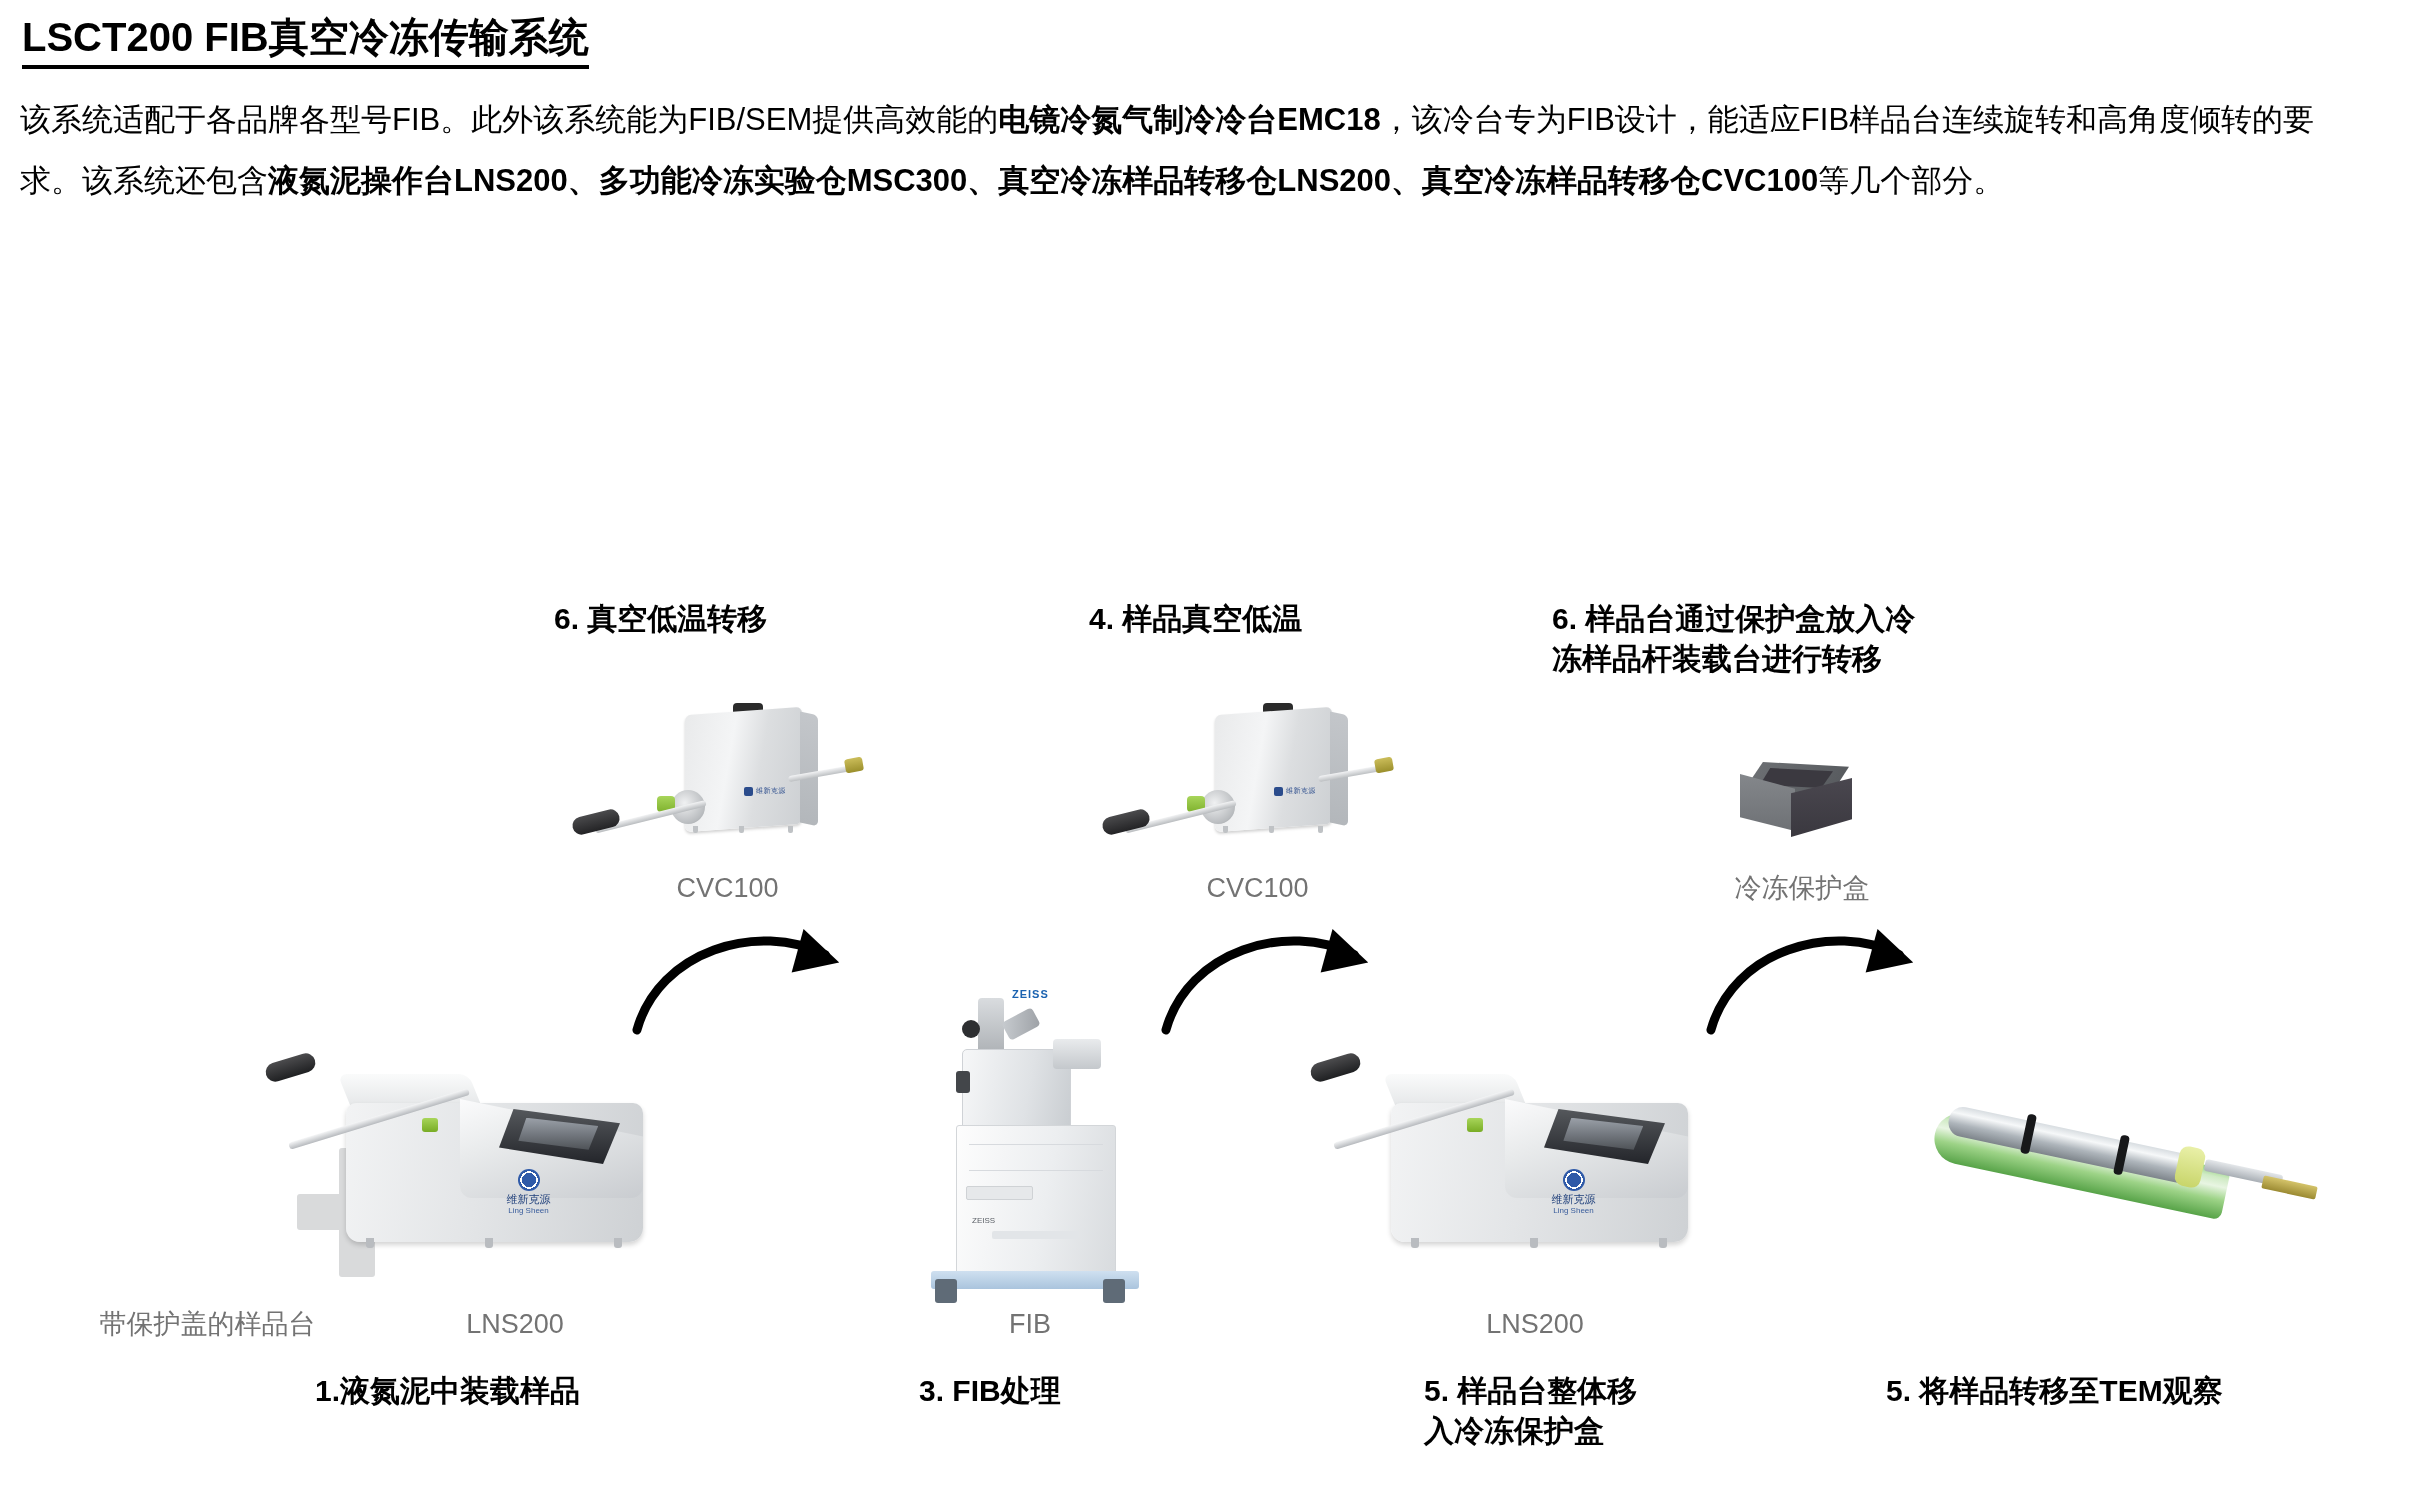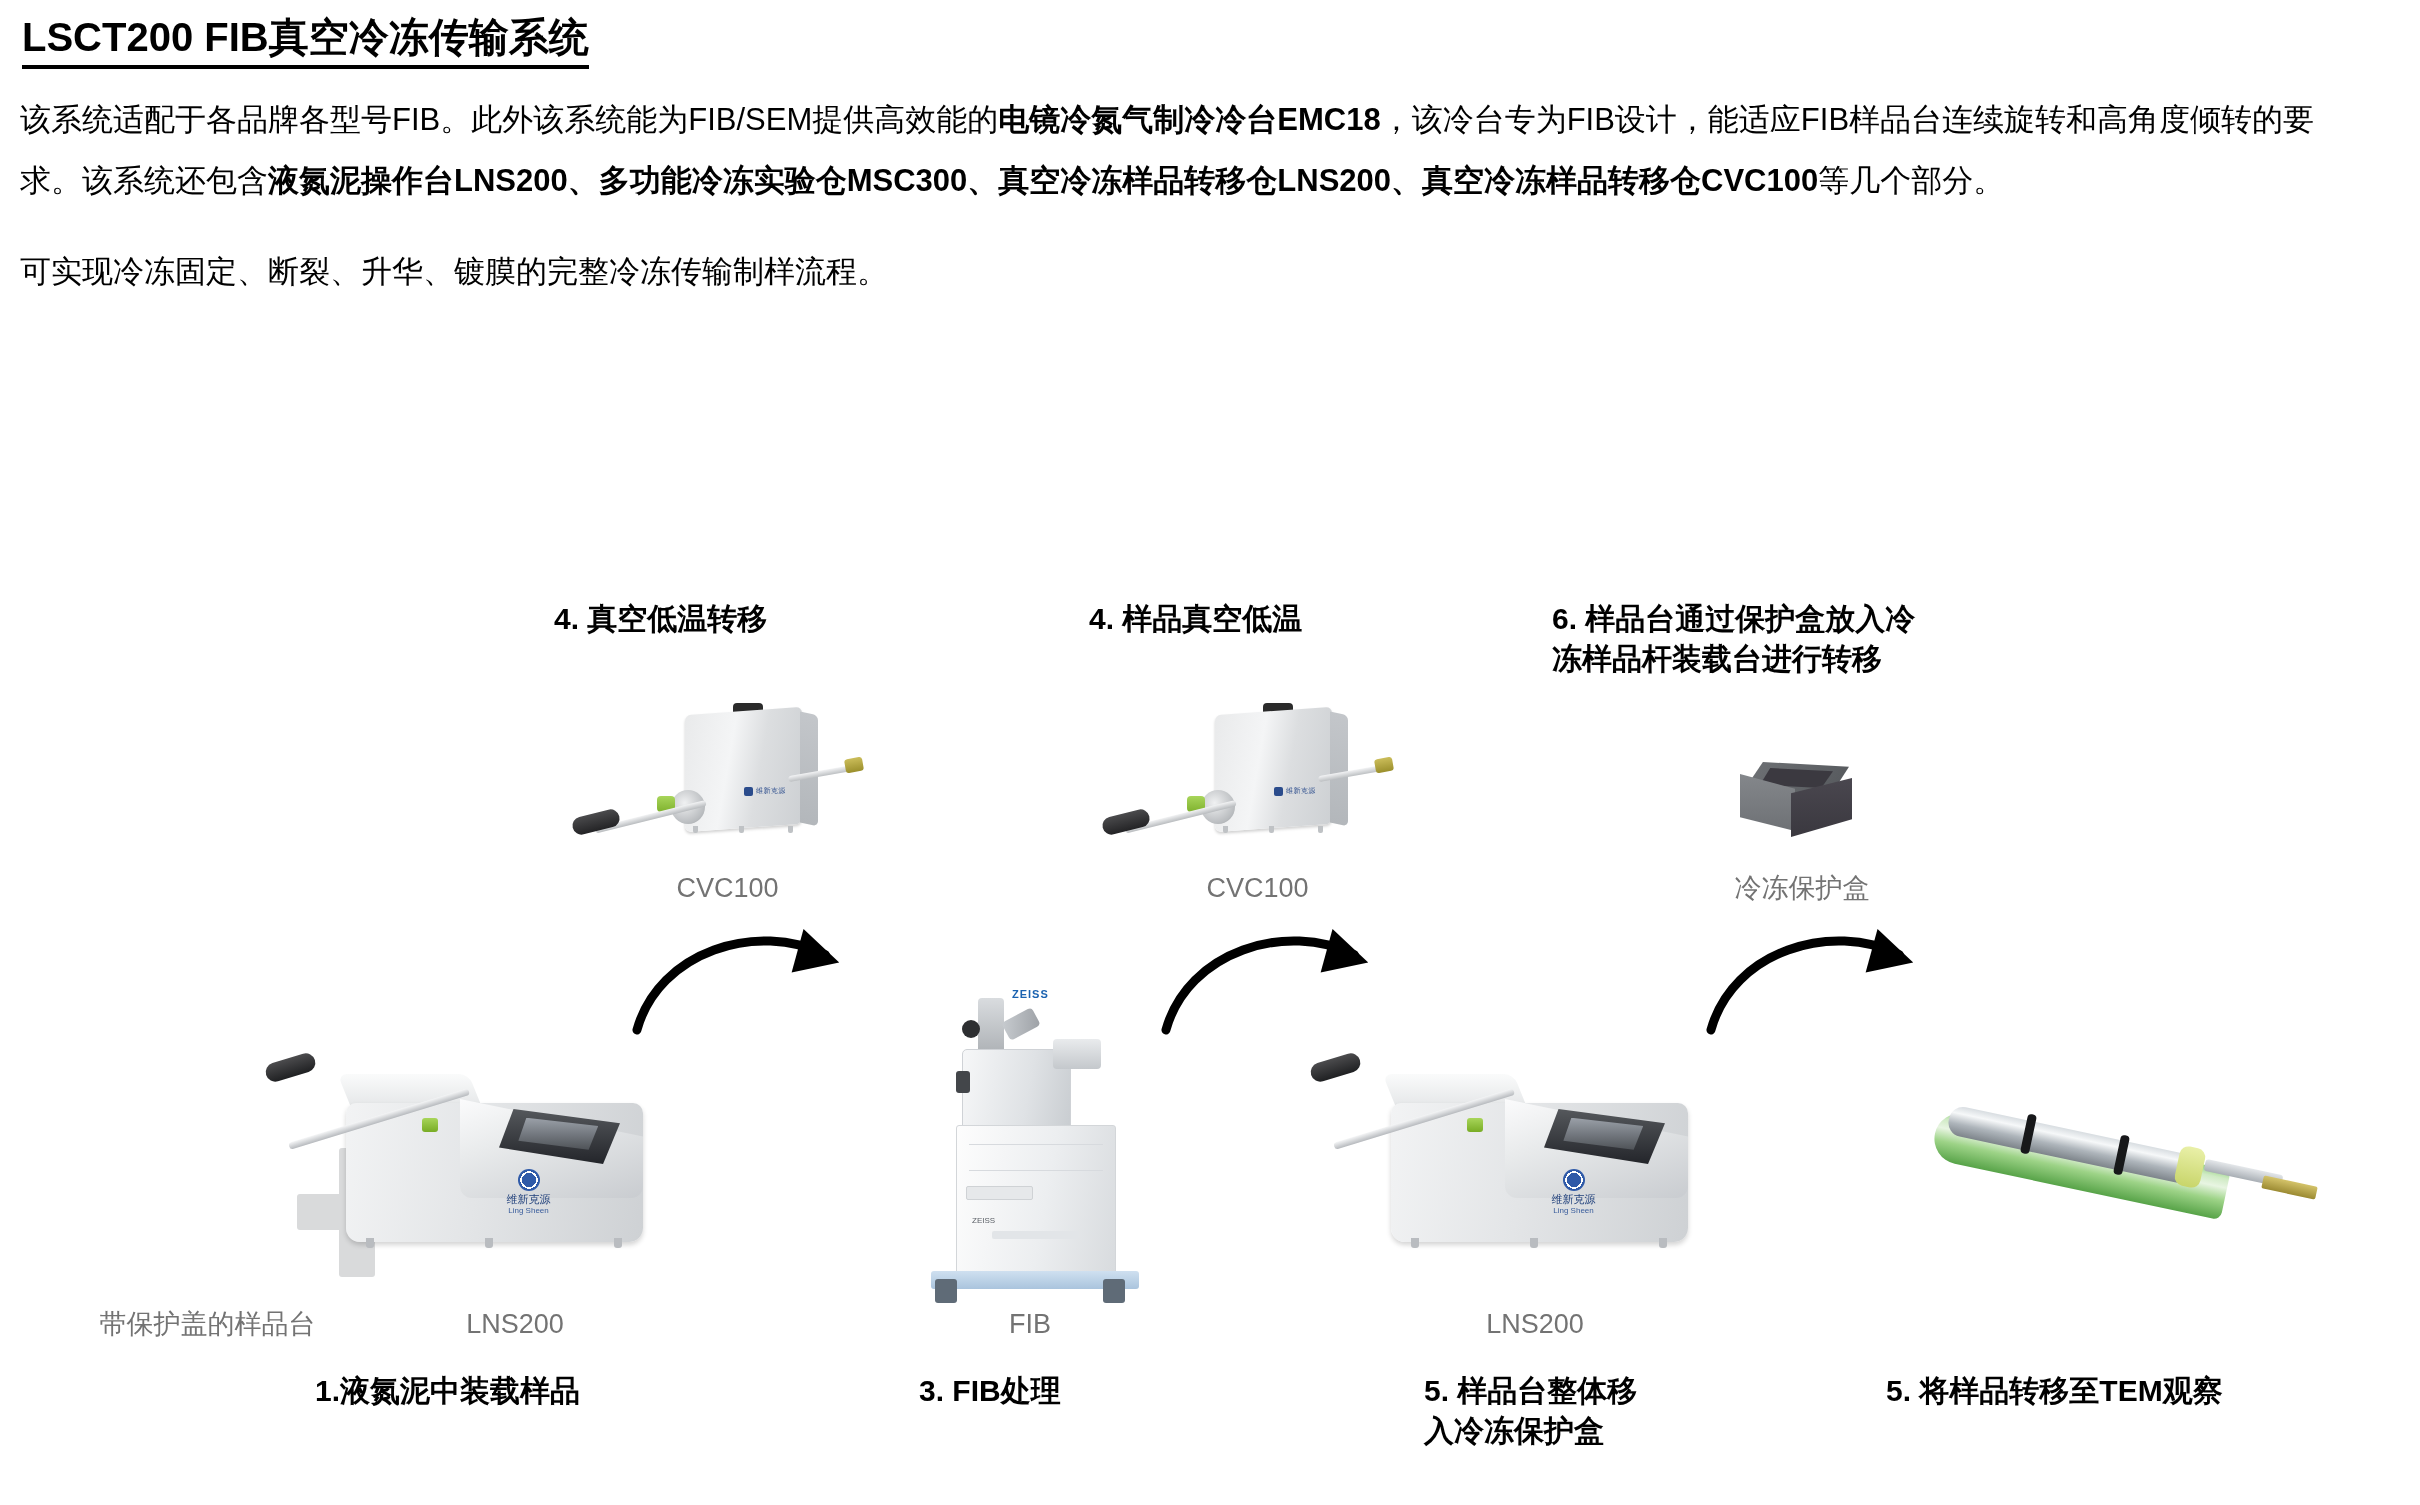--- a/index.html
+++ b/index.html
@@ -269,26 +269,25 @@
 </style>
 </head>
 <body>
 
 <div class="page" data-interactable="false">
 
   <div class="doc-title" data-interactable="false">LSCT200 FIB真空冷冻传输系统</div>
 
   <div class="body-text" data-interactable="false">
     <p id="p1" data-interactable="false"><span data-interactable="false">该系统适配于各品牌各型号FIB。此外该系统能为FIB/SEM提供高效能的</span><b data-interactable="false">电镜冷氮气制冷冷台EMC18</b><span data-interactable="false">，该冷台专为FIB设计，能适应FIB样品台连续旋转和高角度倾转的要求。该系统还包含</span><b data-interactable="false">液氮泥操作台LNS200、多功能冷冻实验仓MSC300、真空冷冻样品转移仓LNS200、真空冷冻样品转移仓CVC100</b><span data-interactable="false">等几个部分。</span></p>
-    <p class="gap" id="p2" data-interactable="false"><span data-interactable="false">可实现冷冻固定、断裂、升华、镀膜的完整冷冻传输制样流程。</span></p>
   </div>
 
   <div class="diagram" data-interactable="false">
 
-    <div class="step-label" style="left:554px;top:599px;" data-interactable="false">4. 真空低温转移</div>
+    <div class="step-label" style="left:554px;top:599px;" data-interactable="false">6. 真空低温转移</div>
     <div class="step-label" style="left:1089px;top:599px;" data-interactable="false">4. 样品真空低温</div>
     <div class="step-label" style="left:1552px;top:599px;" data-interactable="false">6. 样品台通过保护盒放入冷
 冻样品杆装载台进行转移</div>
 
     <div class="device cvc" style="left:594px;top:705px;" data-interactable="false">
       <div class="cap" data-interactable="false"></div>
       <div class="body" data-interactable="false"></div>
       <div class="rodr" data-interactable="false"></div>
       <div class="green2" data-interactable="false"></div>
       <div class="flange" data-interactable="false"></div>

